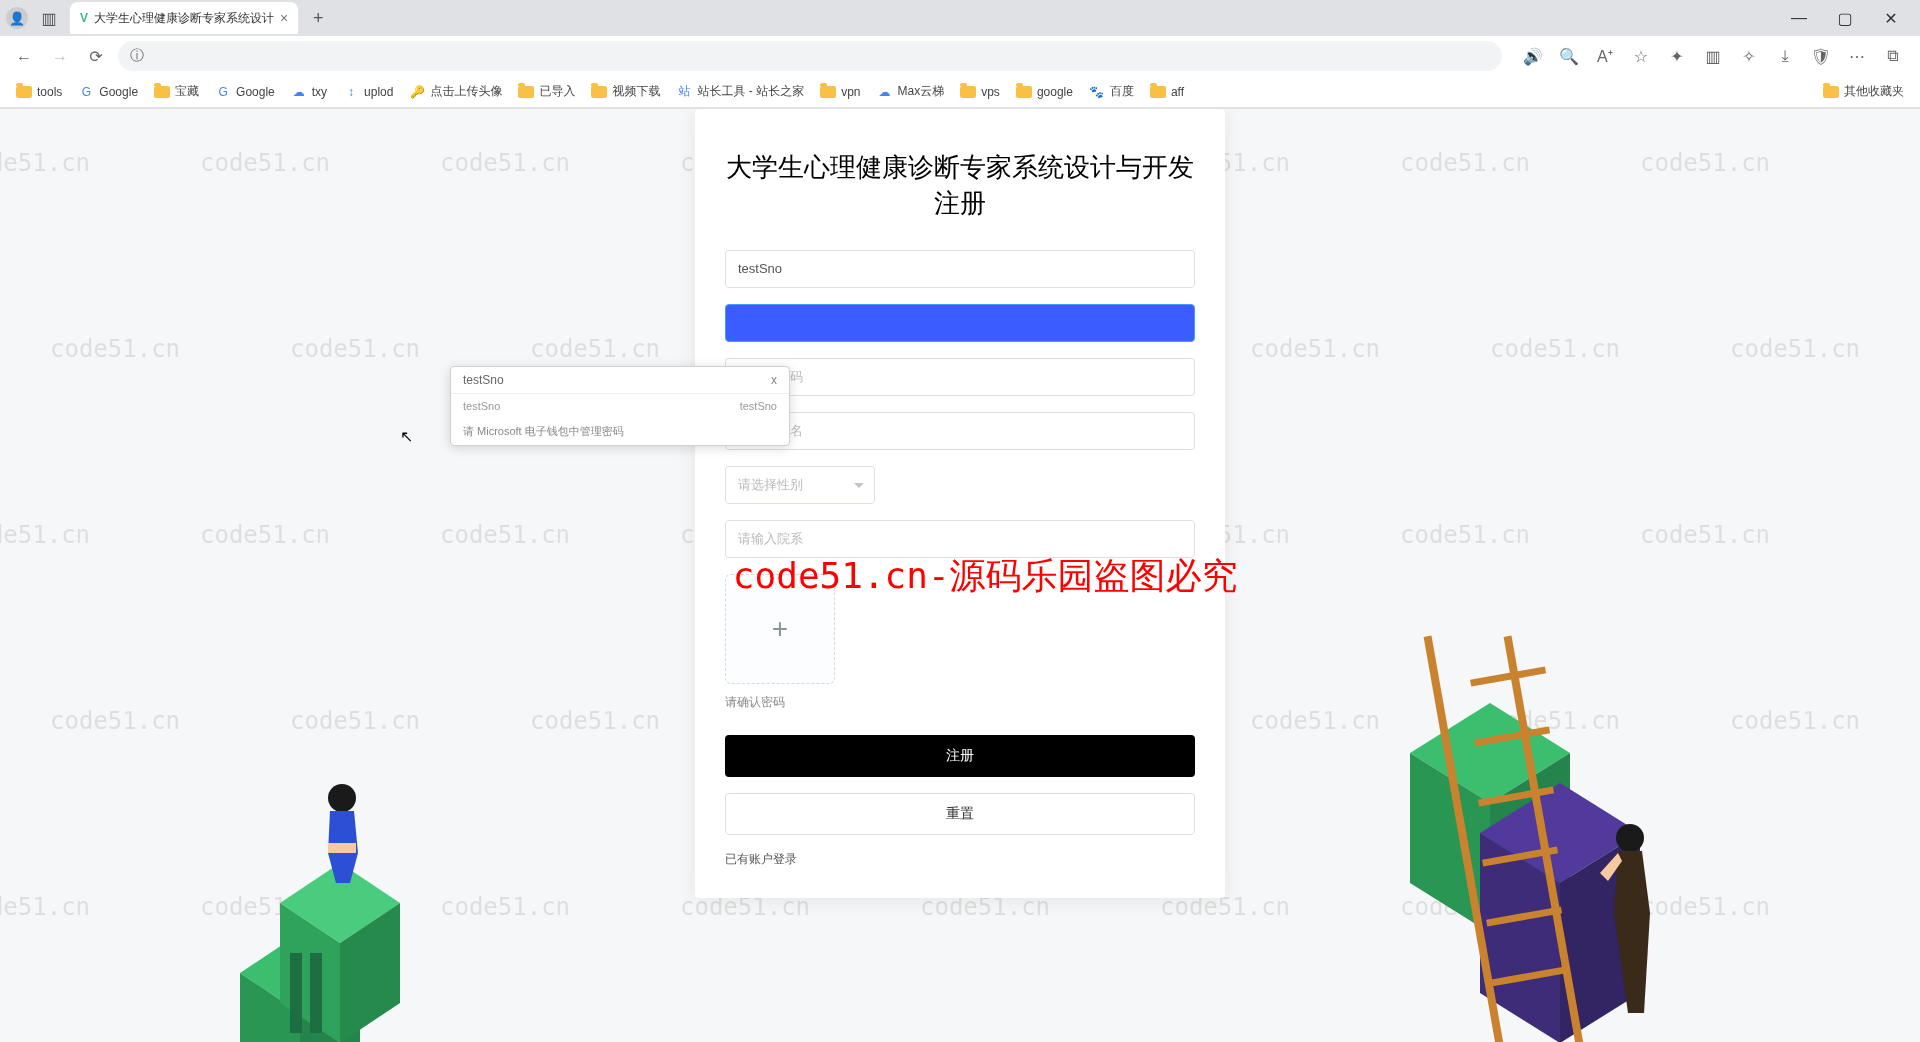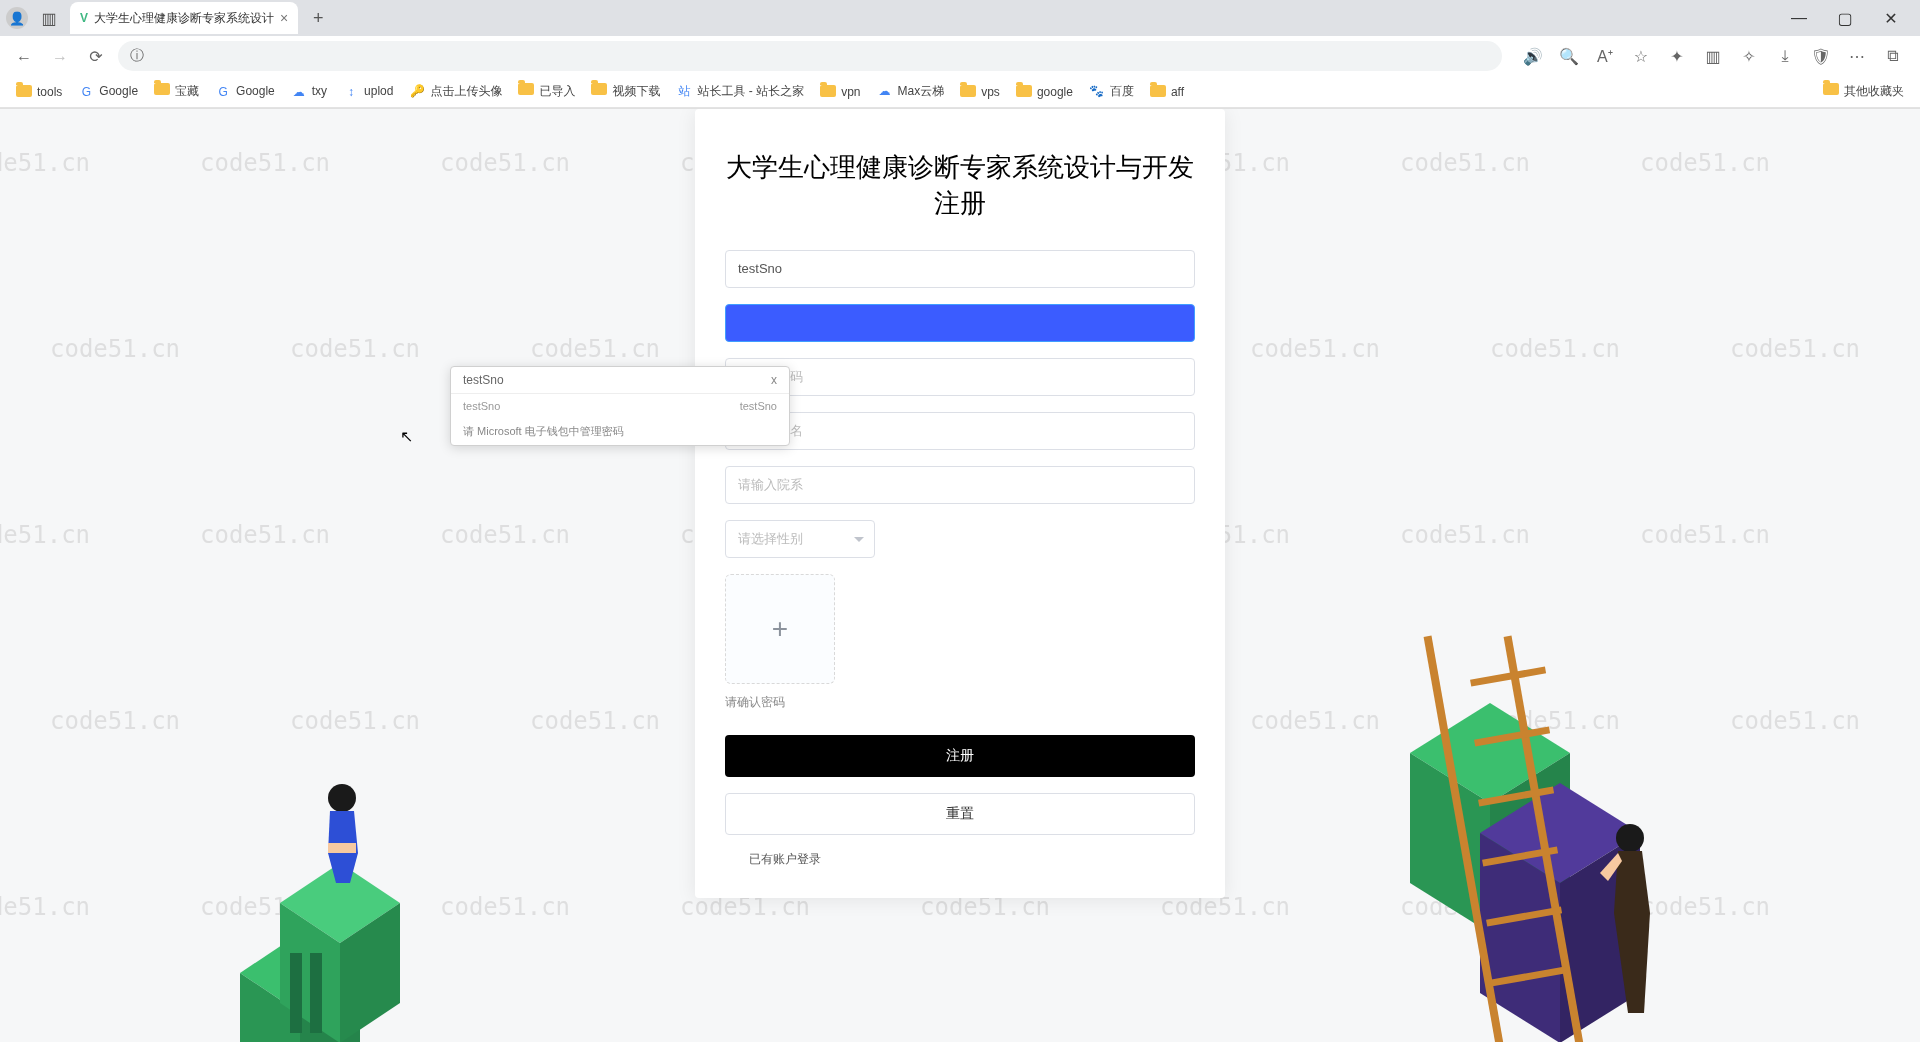--- a/index.html
+++ b/index.html
@@ -112,21 +112,21 @@
     align-items: center;
     height: 32px;
     padding: 0 10px;
     background: #fff;
     gap: 4px;
     font-size: 12px;
     color: #444;
     border-bottom: 1px solid #e3e3e3;
   }
   .bookmark {
-    display: flex; 
+    display: flex; align-items: center;
     padding: 4px 6px;
     gap: 5px;
     cursor: pointer;
     border-radius: 4px;
   }
   .bk-folder {
     width: 16px; height: 12px;
     background: #f8c146;
     border-radius: 2px;
     position: relative;
@@ -293,21 +293,20 @@
     font-size: 14px;
     cursor: pointer;
   }
   .btn-primary { background: #000; color: #fff; }
   .btn-secondary { background: #fff; color: #333; border: 1px solid #dcdfe6; }
   .already-account {
     font-size: 12px;
     color: #555;
     margin-top: 14px;
     cursor: pointer;
-    margin-left: 24px;
   }
 
   .center-overlay {
     position: absolute;
     left: 50%; top: 50%;
     transform: translate(-45%, -50%);
     color: #ff0000;
     font-size: 36px;
     font-family: monospace;
     pointer-events: none;
@@ -537,26 +536,26 @@
     <div class="form-row">
       <input type="password" class="text-input highlighted" value="" style="">
     </div>
     <div class="form-row">
       <input class="text-input" placeholder="请确认密码" style="">
     </div>
     <div class="form-row">
       <input class="text-input" placeholder="请输入姓名" style="">
     </div>
     <div class="form-row">
-      <input class="text-input" placeholder="请输入院系" style="">
-    </div>
-    <div class="form-row">
       <div class="select-box">
         <span>请选择性别</span>
       </div>
+    </div>
+    <div class="form-row">
+      <input class="text-input" placeholder="请输入院系" style="">
     </div>
 
     <div class="form-row">
       <div class="upload-box">
         <span>+</span>
       </div>
       <div class="upload-label">请确认密码</div>
     </div>
 
     <div class="form-row" style="margin-top:24px">
@@ -573,15 +572,16 @@
       <span>testSno</span>
       <span class="x">x</span>
     </div>
     <div class="pw-row2">
       <span>testSno</span>
       <span>testSno</span>
     </div>
     <div class="pw-row3">请 Microsoft 电子钱包中管理密码</div>
   </div>
 
+  <div class="center-overlay">code51.cn-源码乐园盗图必究</div>
 
   <div class="cursor">↖</div>
 </div>
 
 </body></html>

